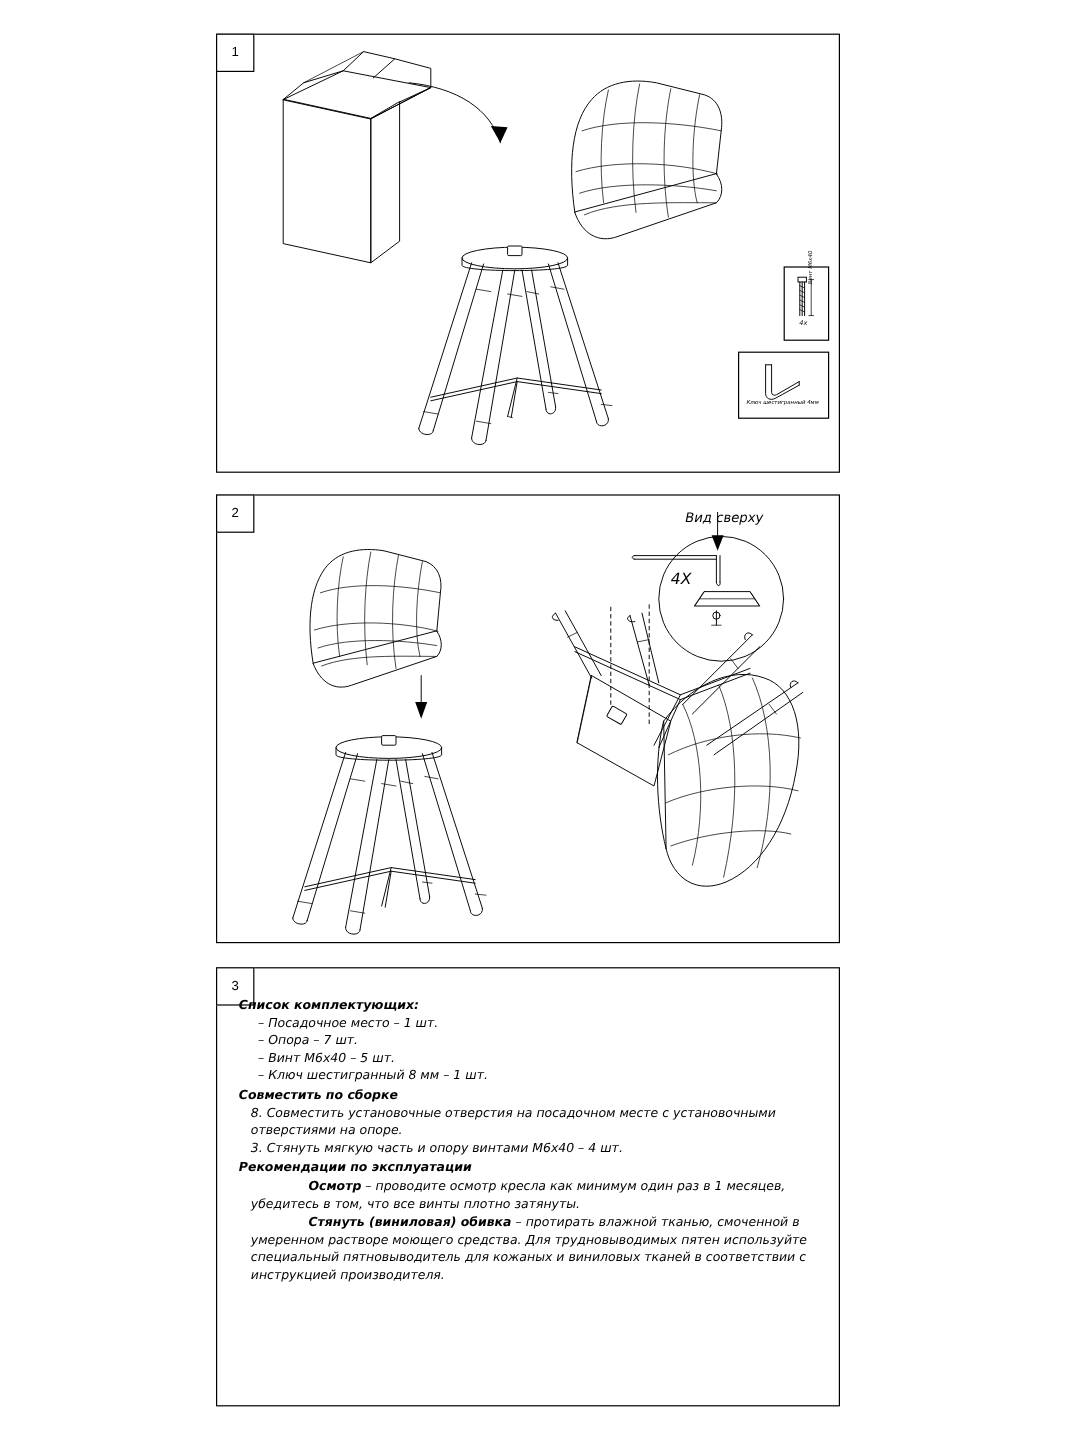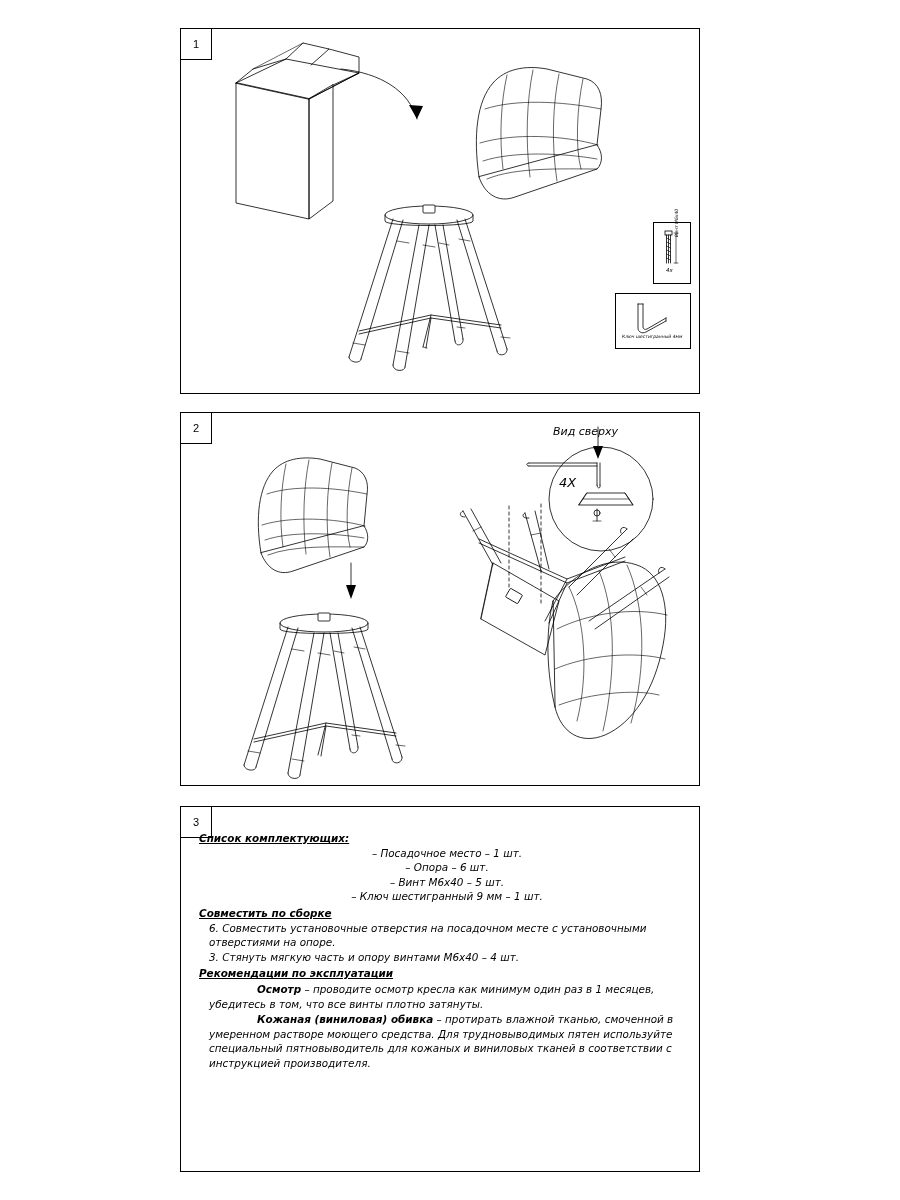--- a/index.html
+++ b/index.html
@@ -86,25 +86,24 @@
     top: 22px;
     width: 480px;
     font-family: "DejaVu Sans", sans-serif;
     font-style: italic;
     font-size: 10.4px;
     line-height: 14.6px;
     color: #000;
   }
   .textblock .hd {
     font-weight: bold;
-    text-decoration: underline;
     display: inline-block;
     margin-top: 2px;
   }
-  .textblock .li { padding-left: 16px; text-align: center; }
+  .textblock .li { padding-left: 16px; }
   .textblock .num { padding-left: 10px; }
   .textblock p { margin: 0; }
   .textblock .para { margin-top: 1px; }
   .textblock b.term { font-weight: bold; padding-left: 48px; }
 </style>
 </head>
 <body>
 
 <div class="page">
 
@@ -203,21 +202,21 @@
         <path class="ln" d="M22 10 L27 10"></path>
         <path class="ln" d="M50 24 L50 27"></path>
       </svg>
       <div class="cap tiny" style="left:6px; top:40px;">Ключ шестигранный 4мм</div>
     </div>
   </div>
 
   <div class="panel" id="panel-2">
     <div class="step-badge">2</div>
 
-    <div class="cap" style="left:372px; top:12px;">Вид сверху</div>
+    <div class="cap" style="left:390px; top:12px;">Вид сверху</div>
 
     <svg class="art" width="520" height="374" viewBox="0 0 520 374">
 
       <g transform="translate(60,40)">
         <path class="ln" d="M20 100 C 14 64, 18 34, 32 18 C 43 6, 60 3, 79 6 L 114 15 C 124 19, 128 29, 126 41 L 123 73"></path>
         <path class="ln" d="M123 73 C 128 80, 128 89, 123 94 L 52 118 C 38 123, 26 116, 20 100 Z"></path>
         <path class="ln thin" d="M45 11 C 40 34, 38 66, 42 94"></path>
         <path class="ln thin" d="M68 7 C 63 32, 61 68, 65 101"></path>
         <path class="ln thin" d="M91 10 C 86 36, 84 71, 89 104"></path>
         <path class="ln thin" d="M111 15 C 106 40, 104 74, 109 94"></path>
@@ -335,32 +334,32 @@
       </g>
     </svg>
   </div>
 
   <div class="panel" id="panel-3">
     <div class="step-badge">3</div>
 
     <div class="textblock">
       <p><span class="hd">Список комплектующих:</span></p>
       <p class="li">– Посадочное место – 1 шт.</p>
-      <p class="li">– Опора – 6 шт.</p>
+      <p class="li">– Опора – 7 шт.</p>
       <p class="li">– Винт M6x40 – 5 шт.</p>
-      <p class="li">– Ключ шестигранный 9 мм – 1 шт.</p>
+      <p class="li">– Ключ шестигранный 8 мм – 1 шт.</p>
 
       <p><span class="hd">Совместить по сборке</span></p>
-      <p class="num">6. Совместить установочные отверстия на посадочном месте с установочными отверстиями на опоре.</p>
+      <p class="num">8. Совместить установочные отверстия на посадочном месте с установочными отверстиями на опоре.</p>
       <p class="num">3. Стянуть мягкую часть и опору винтами M6x40 – 4 шт.</p>
 
       <p><span class="hd">Рекомендации по эксплуатации</span></p>
 
       <p class="para num">
         <b class="term">Осмотр</b><span> – проводите осмотр кресла как минимум один раз в 1 месяцев, убедитесь в том, что все винты плотно затянуты.</span>
       </p>
       <p class="para num">
-        <b class="term">Кожаная (виниловая) обивка</b><span> – протирать влажной тканью, смоченной в умеренном растворе моющего средства. Для трудновыводимых пятен используйте специальный пятновыводитель для кожаных и виниловых тканей в соответствии с инструкцией производителя.</span>
+        <b class="term">Стянуть (виниловая) обивка</b><span> – протирать влажной тканью, смоченной в умеренном растворе моющего средства. Для трудновыводимых пятен используйте специальный пятновыводитель для кожаных и виниловых тканей в соответствии с инструкцией производителя.</span>
       </p>
     </div>
   </div>
 
 </div>
 
 </body></html>

